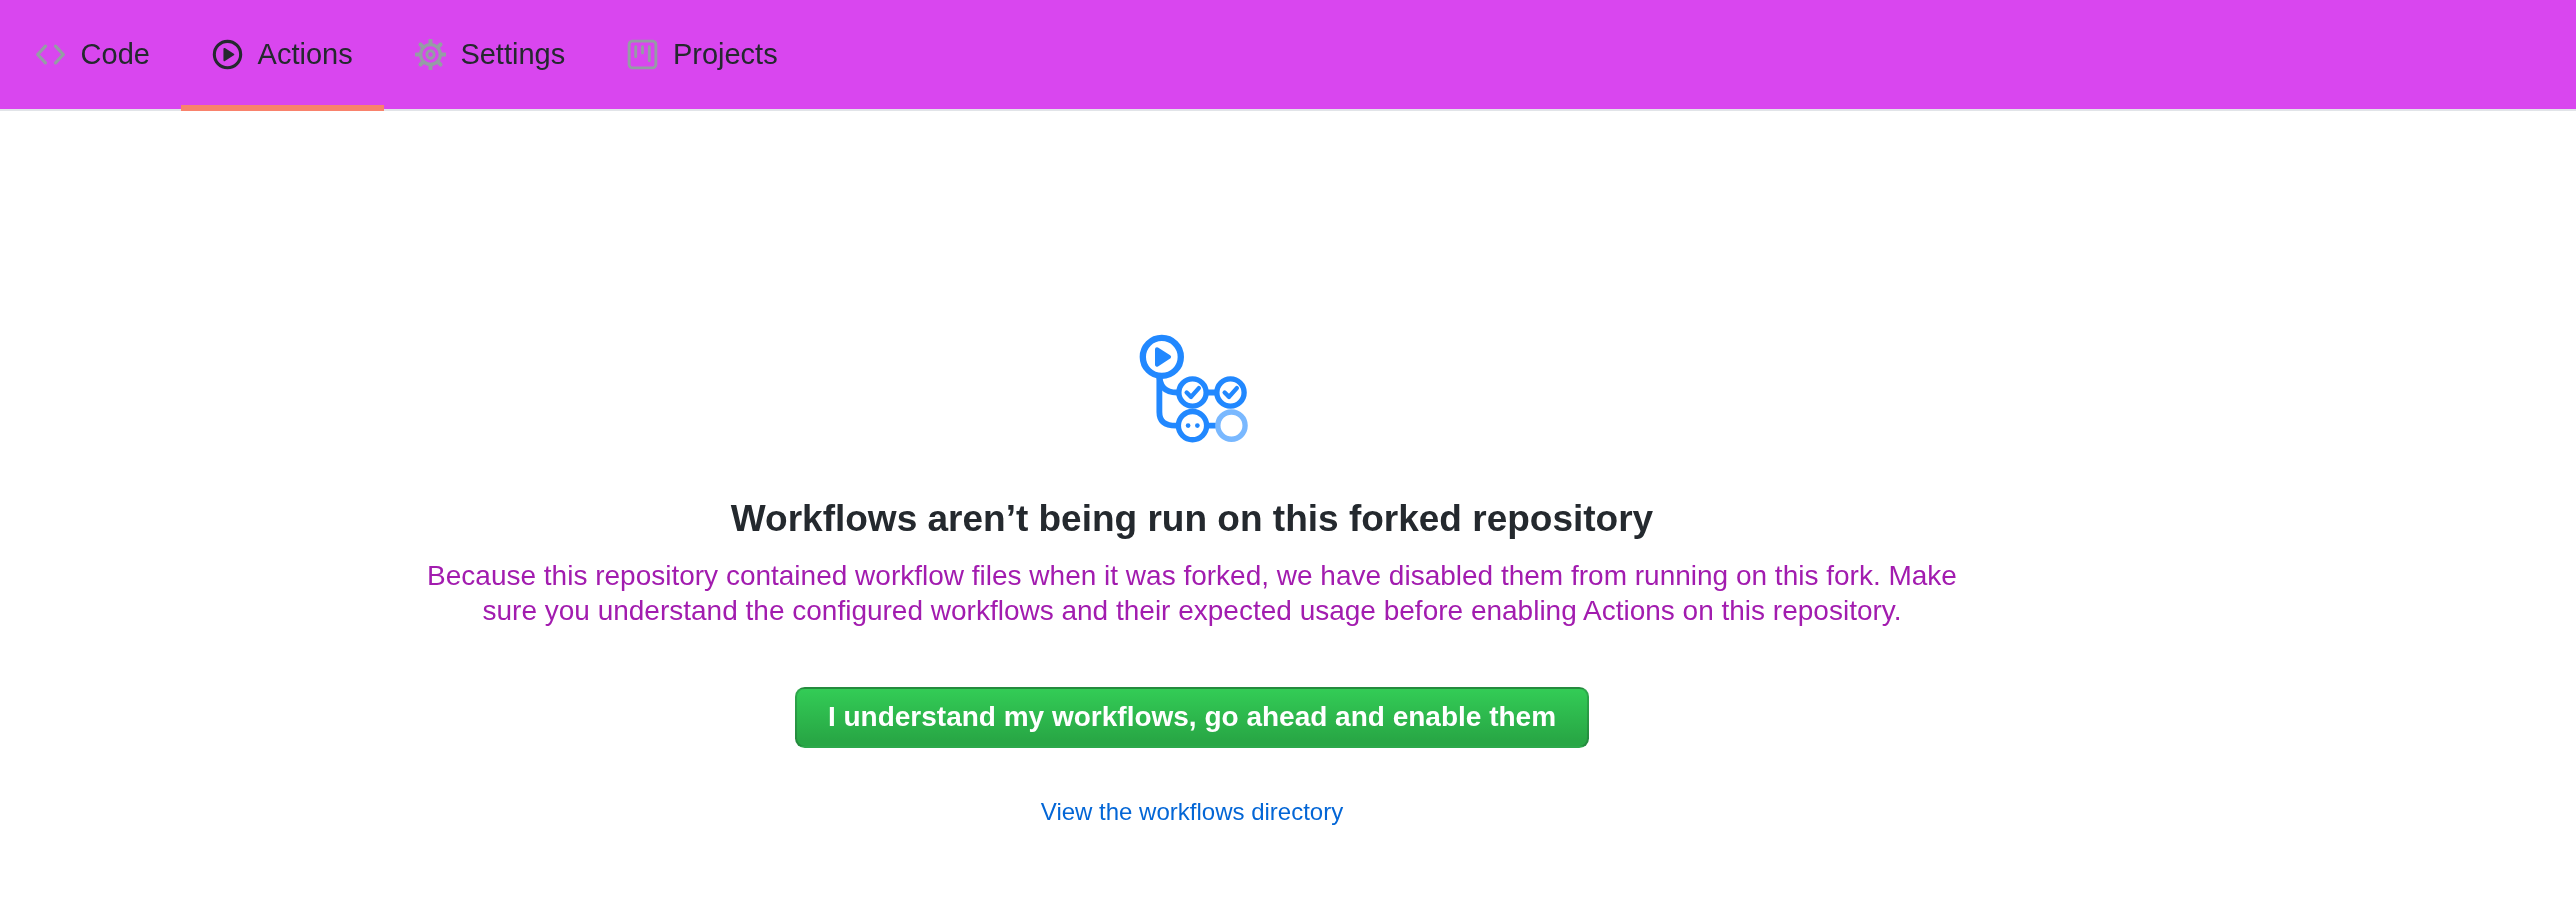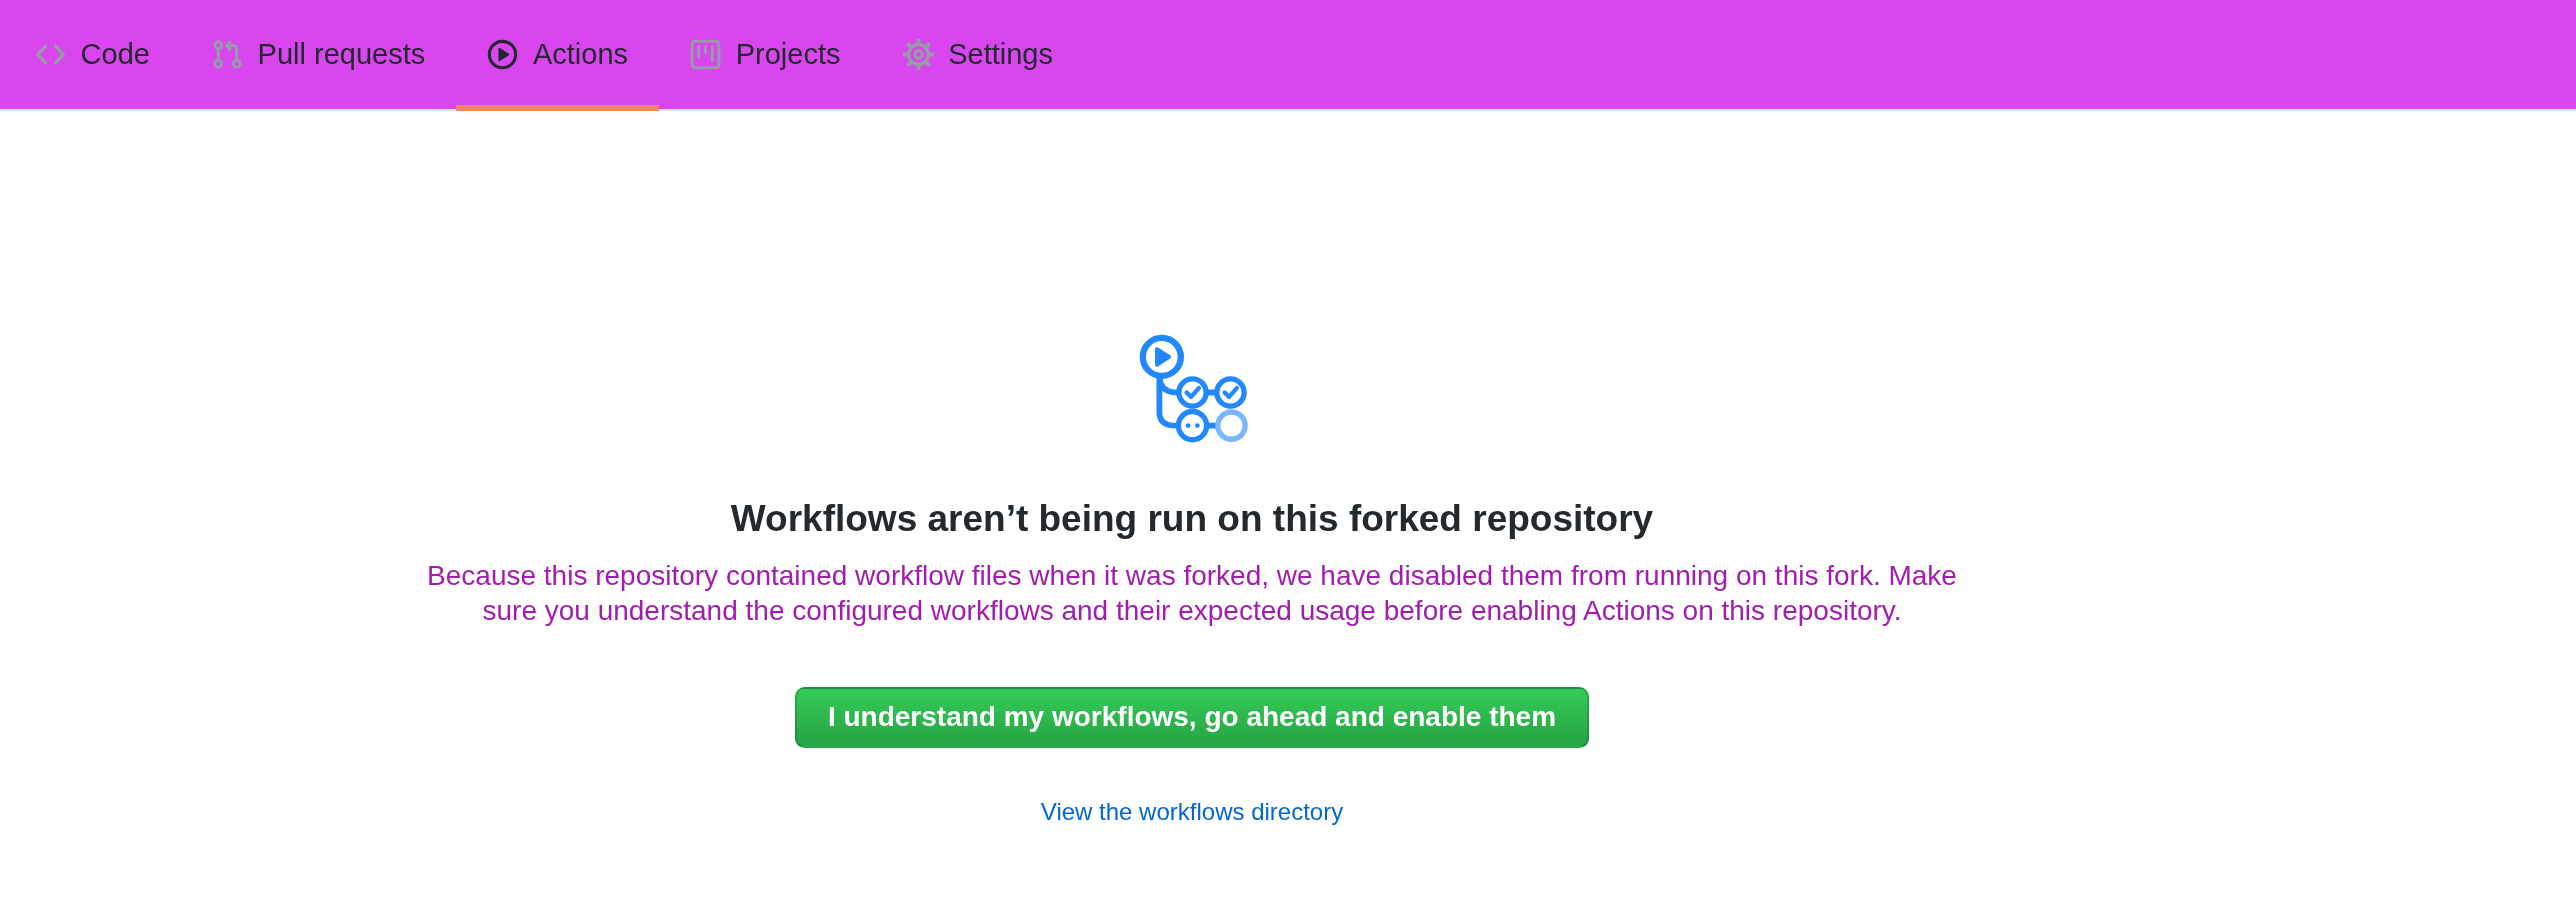--- a/index.html
+++ b/index.html
@@ -85,70 +85,58 @@
 <nav class="repo-nav">
 
   <a class="tab">
     <svg class="ticon" width="31" height="31" viewBox="0 0 16 16" fill="none" stroke="#959da5" stroke-width="1.7" stroke-linecap="round" stroke-linejoin="round">
       <path d="M5.4 3.7 1.4 8l4 4.3"></path>
       <path d="M10.6 3.7 14.6 8l-4 4.3"></path>
     </svg>
     <span>Code</span>
   </a>
 
-  <a class="tab">
-    <svg class="ticon" width="31" height="31" viewBox="0 0 16 16" fill="none" stroke="#959da5" stroke-width="1.5" stroke-linecap="round" stroke-linejoin="round">
-      <circle cx="3.25" cy="3.25" r="1.75"></circle>
-      <circle cx="3.25" cy="12.75" r="1.75"></circle>
-      <circle cx="12.75" cy="12.75" r="1.75"></circle>
-      <path d="M3.25 5.3v5.4"></path>
-      <path d="M12.75 10.7V5.2c0-1.1-.7-1.7-1.8-1.7H8.6"></path>
-      <path d="M9.4 1.6 7.5 3.5l1.9 1.9" fill="#959da5" stroke="none"></path>
-      <path d="M9.4 1.6 7.5 3.5l1.9 1.9"></path>
-    </svg>
-    <span>Pull requests</span>
-  </a>
 
   <a class="tab active">
     <svg class="ticon" width="31" height="31" viewBox="0 0 16 16">
       <circle cx="8" cy="8" r="6.8" fill="none" stroke="#24292e" stroke-width="1.6"></circle>
       <path d="M6.4 5.1 11 8 6.4 10.9Z" fill="#24292e" stroke="#24292e" stroke-width="1" stroke-linejoin="round"></path>
     </svg>
     <span>Actions</span>
     <span class="underline"></span>
-  </a>
-
-  <a class="tab">
-    <svg class="ticon" width="31" height="31" viewBox="0 0 16 16">
-      <rect x="1.1" y="1.1" width="13.8" height="13.8" rx="1.7" fill="none" stroke="#959da5" stroke-width="1.5"></rect>
-      <g stroke="#959da5" stroke-width="1.5" stroke-linecap="round">
-        <path d="M4.5 4v5.2"></path>
-        <path d="M8 4v3.2"></path>
-        <path d="M11.5 4v7.2"></path>
-      </g>
-    </svg>
-    <span>Projects</span>
   </a>
 
   <a class="tab">
     <svg class="ticon" width="31" height="31" viewBox="0 0 16 16" fill="none" stroke="#959da5">
       <circle cx="8" cy="8" r="5.1" stroke-width="1.7"></circle>
       <circle cx="8" cy="8" r="1.9" stroke-width="1.5"></circle>
       <g stroke-width="2.1" stroke-linecap="round">
         <path d="M13.9 8h1.4"></path>
         <path d="M12.17 12.17l1 1"></path>
         <path d="M8 13.9v1.4"></path>
         <path d="M3.83 12.17l-1 1"></path>
         <path d="M2.1 8H.7"></path>
         <path d="M3.83 3.83l-1-1"></path>
         <path d="M8 2.1V.7"></path>
         <path d="M12.17 3.83l1-1"></path>
       </g>
     </svg>
     <span>Settings</span>
+  </a>
+
+  <a class="tab">
+    <svg class="ticon" width="31" height="31" viewBox="0 0 16 16">
+      <rect x="1.1" y="1.1" width="13.8" height="13.8" rx="1.7" fill="none" stroke="#959da5" stroke-width="1.5"></rect>
+      <g stroke="#959da5" stroke-width="1.5" stroke-linecap="round">
+        <path d="M4.5 4v5.2"></path>
+        <path d="M8 4v3.2"></path>
+        <path d="M11.5 4v7.2"></path>
+      </g>
+    </svg>
+    <span>Projects</span>
   </a>
 
 </nav>
 
 <main class="content">
 
   <svg class="illustration" width="113" height="119" viewBox="0 0 116 122">
 
     <g fill="none" stroke="#2188ff" stroke-width="6" stroke-linecap="round">
       <path d="M24 42 C24 55 30 61 42 61"></path>

